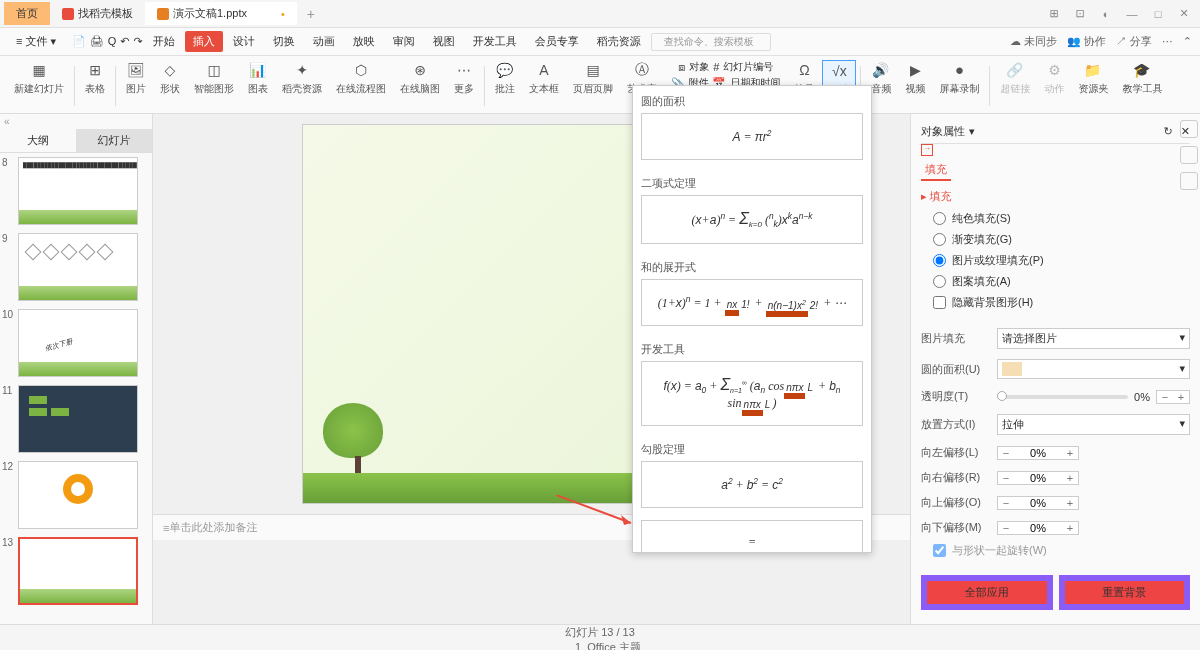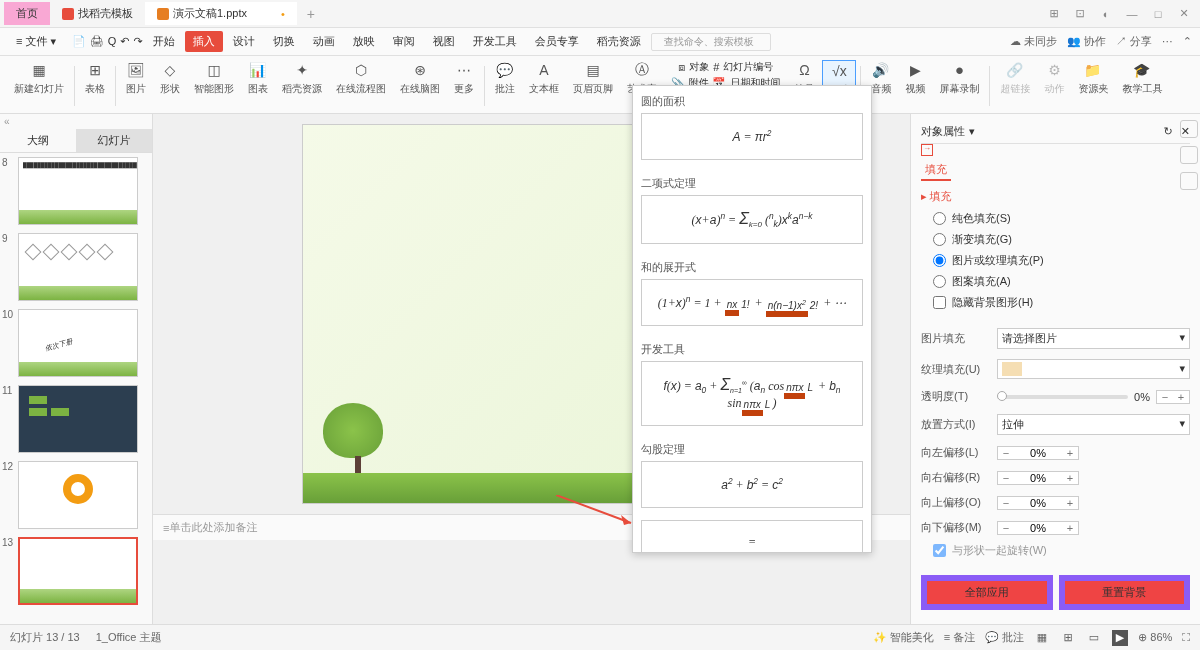--- a/index.html
+++ b/index.html
@@ -1,21 +1,21 @@
 <!DOCTYPE html>
 <html><head>
 <meta charset="utf-8">
 <style>
 * { margin: 0; padding: 0; box-sizing: border-box; font-family: "Microsoft YaHei", sans-serif; }
 body { width: 1200px; height: 650px; background: #fff; font-size: 11px; color: #333; overflow: hidden; position: relative; }
 
 
 .titlebar { height: 28px; display: flex; align-items: center; background: #f5f5f5; border-bottom: 1px solid #e0e0e0; padding: 0 4px; }
 .tab { padding: 4px 12px; font-size: 11px; display: flex; align-items: center; gap: 4px; cursor: pointer; }
-.tab.home { background: #f9a8d4; }
+.tab.home { background: #fdba74; }
 .tab .dot { width: 12px; height: 12px; border-radius: 2px; display: inline-block; }
 .dot.red { background: #e74c3c; }
 .dot.orange { background: #e67e22; }
 .tab.active { background: #fff; }
 .tab-plus { padding: 4px 10px; font-size: 14px; color: #999; }
 .win-controls { margin-left: auto; display: flex; gap: 2px; }
 .win-btn { width: 24px; height: 20px; display: flex; align-items: center; justify-content: center; color: #888; font-size: 11px; }
 
 
 .menubar { height: 28px; display: flex; align-items: center; padding: 0 8px; gap: 2px; border-bottom: 1px solid #e0e0e0; background: #fafafa; }
@@ -84,21 +84,21 @@
 .rp-spin-btn { width: 16px; text-align: center; color: #777; cursor: pointer; }
 .rp-spin-val { width: 48px; text-align: center; border: none; font-size: 11px; }
 .rp-slider { flex: 1; height: 4px; background: #ddd; position: relative; border-radius: 2px; }
 .rp-slider-thumb { position: absolute; left: 0; top: -4px; width: 10px; height: 10px; border: 1px solid #aaa; background: #fff; border-radius: 50%; }
 .rp-footer { margin-top: auto; display: flex; gap: 6px; padding: 8px 0; }
 .rp-btn { flex: 1; border: 6px solid #8b5cf6; padding: 4px; text-align: center; font-size: 11px; background: #ef4444; }
 .rp-side-icons { position: absolute; right: 2px; top: 120px; display: flex; flex-direction: column; gap: 8px; }
 .rp-side-icon { width: 18px; height: 18px; border: 1px solid #ccc; border-radius: 3px; }
 
 
-.statusbar { height: 26px; border-top: 1px solid #ddd; display: flex; align-items: center; padding: 0 10px; font-size: 11px; color: #666; background: #f5f5f5; }
+.statusbar { height: 26px; border-top: 1px solid #ddd; display: flex; align-items: center; padding: 0 10px; font-size: 11px; color: #666; background: #f5f5f5; flex-direction: column; }
 .status-right { margin-left: auto; display: flex; align-items: center; gap: 10px; }
 .status-icon { width: 16px; height: 16px; display: inline-flex; align-items: center; justify-content: center; }
 
 sup, sub { font-size: 0.7em; }
 .frac { display: inline-block; vertical-align: middle; text-align: center; font-size: 10px; }
 .frac .num { border-bottom: 6px solid #c2410c; padding: 0 2px; }
 .frac .den { padding: 0 2px; }
 </style>
 </head>
 <body>
@@ -378,21 +378,21 @@
       </label>
     <div style="height:10px"></div>
     <div class="rp-row">
         <span class="rp-label">图片填充</span>
         <div class="rp-select">
           <span>请选择图片</span>
           <span>▾</span>
         </div>
       </div>
     <div class="rp-row">
-        <span class="rp-label">纹理填充(U)</span>
+        <span class="rp-label">圆的面积(U)</span>
         <div class="rp-select">
           <span style="width:20px;height:14px;background:#f5deb3;display:inline-block"></span>
           <span>▾</span>
         </div>
       </div>
     <div class="rp-row">
         <span class="rp-label">透明度(T)</span>
         <div class="rp-slider">
           <div class="rp-slider-thumb"></div>
         </div>

